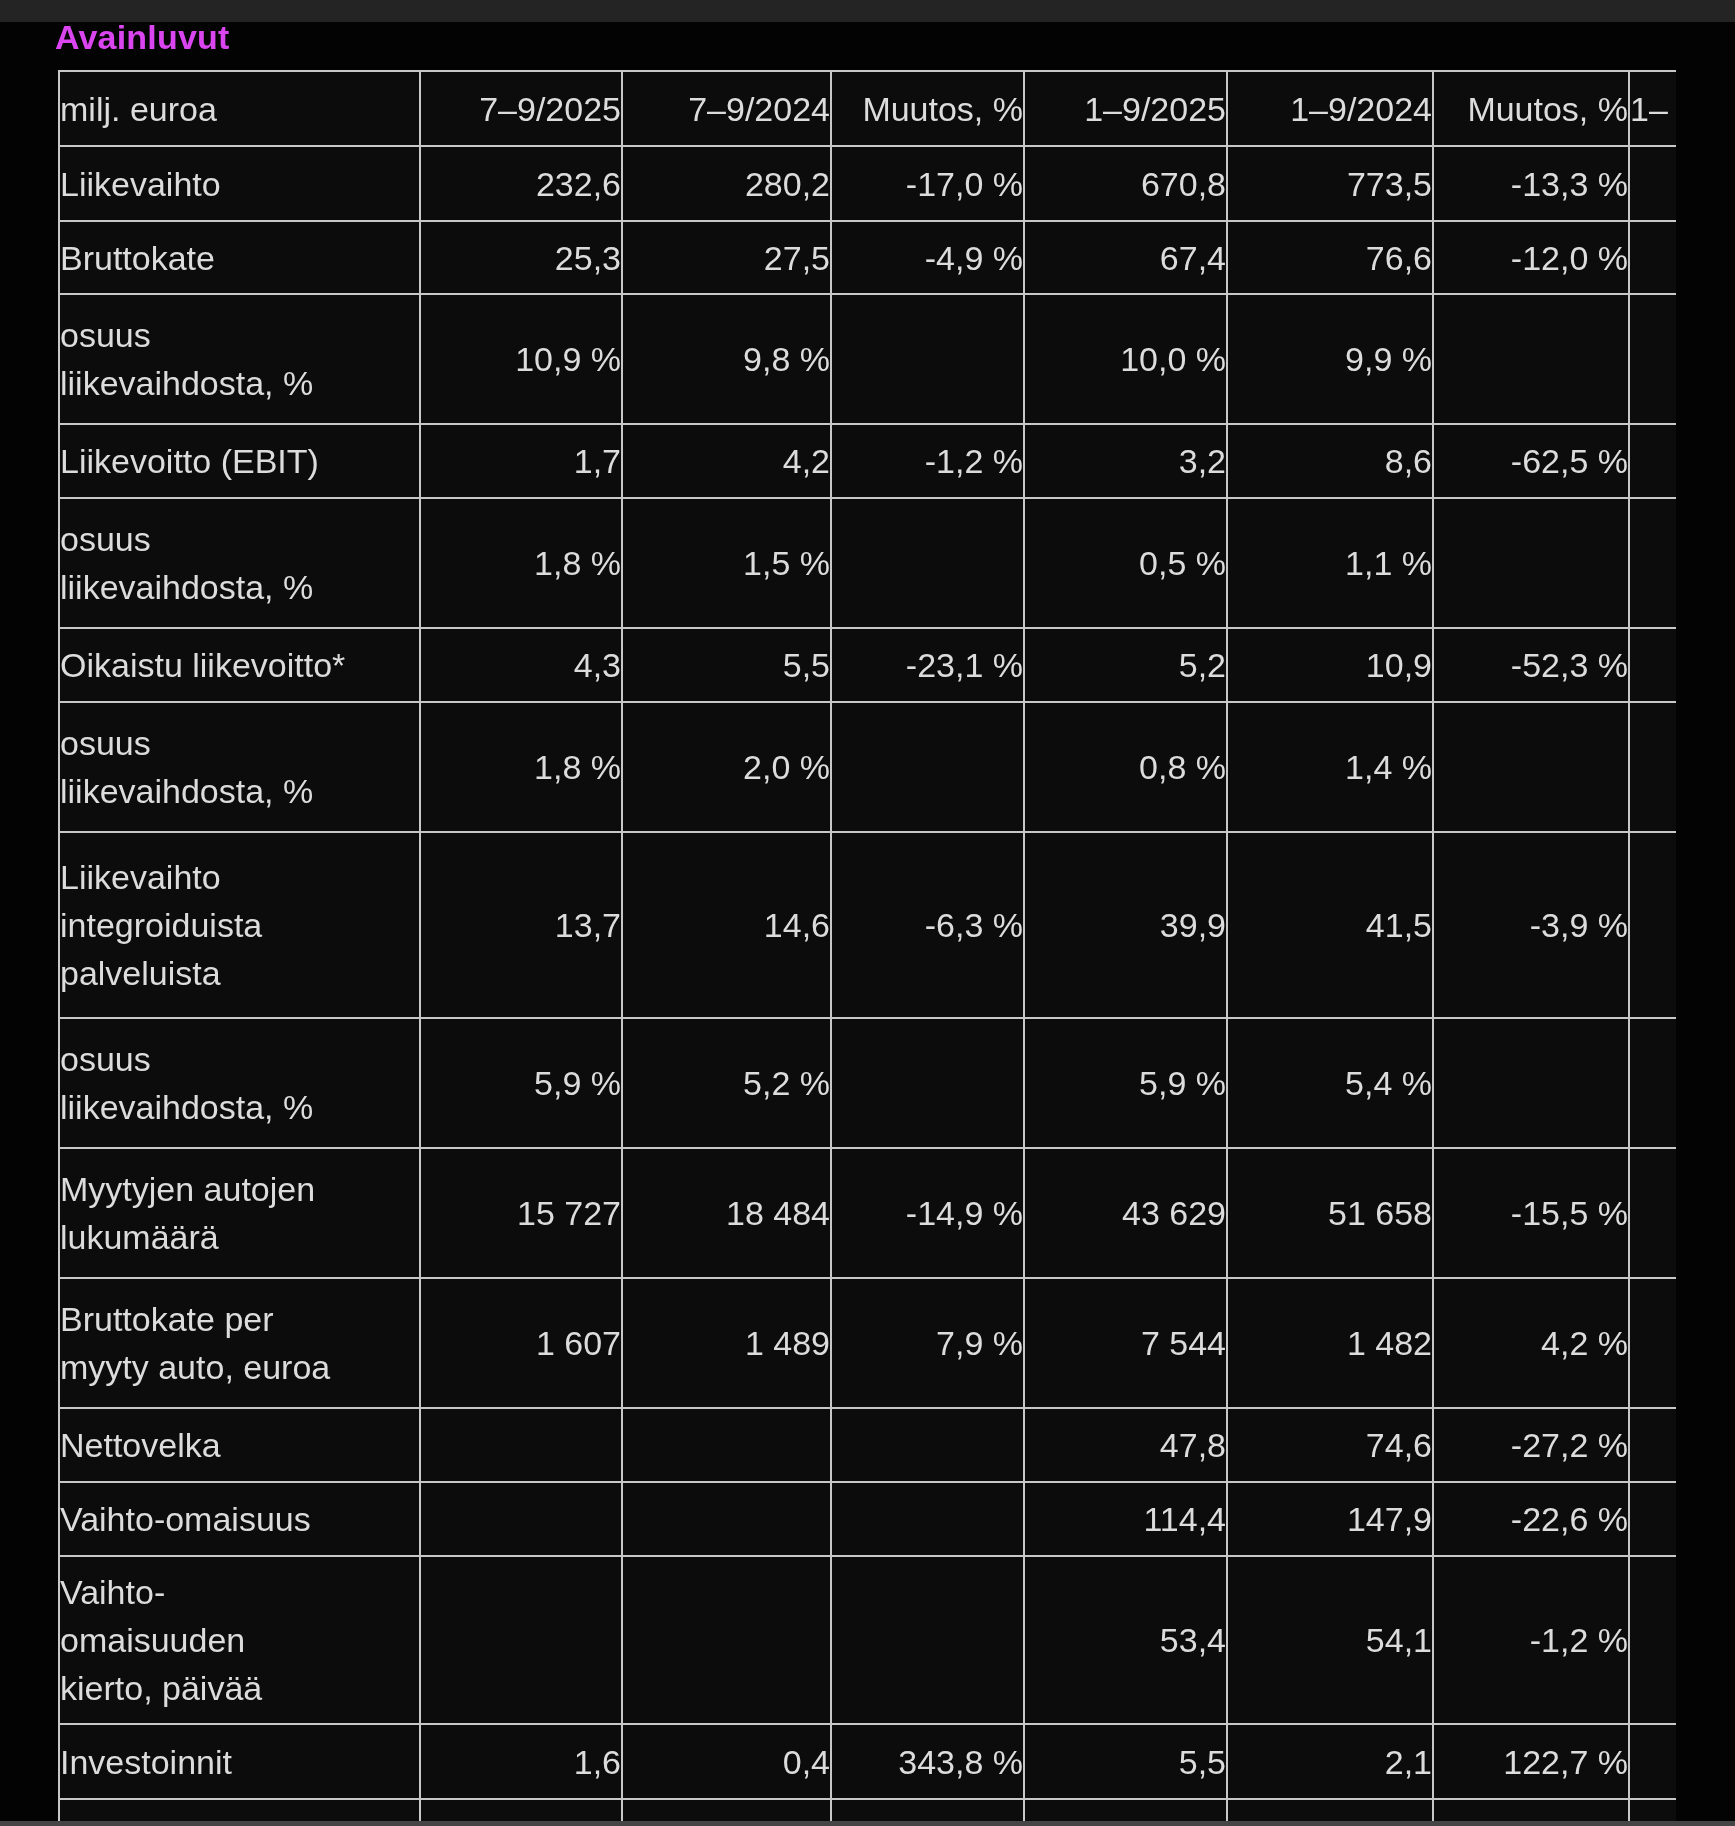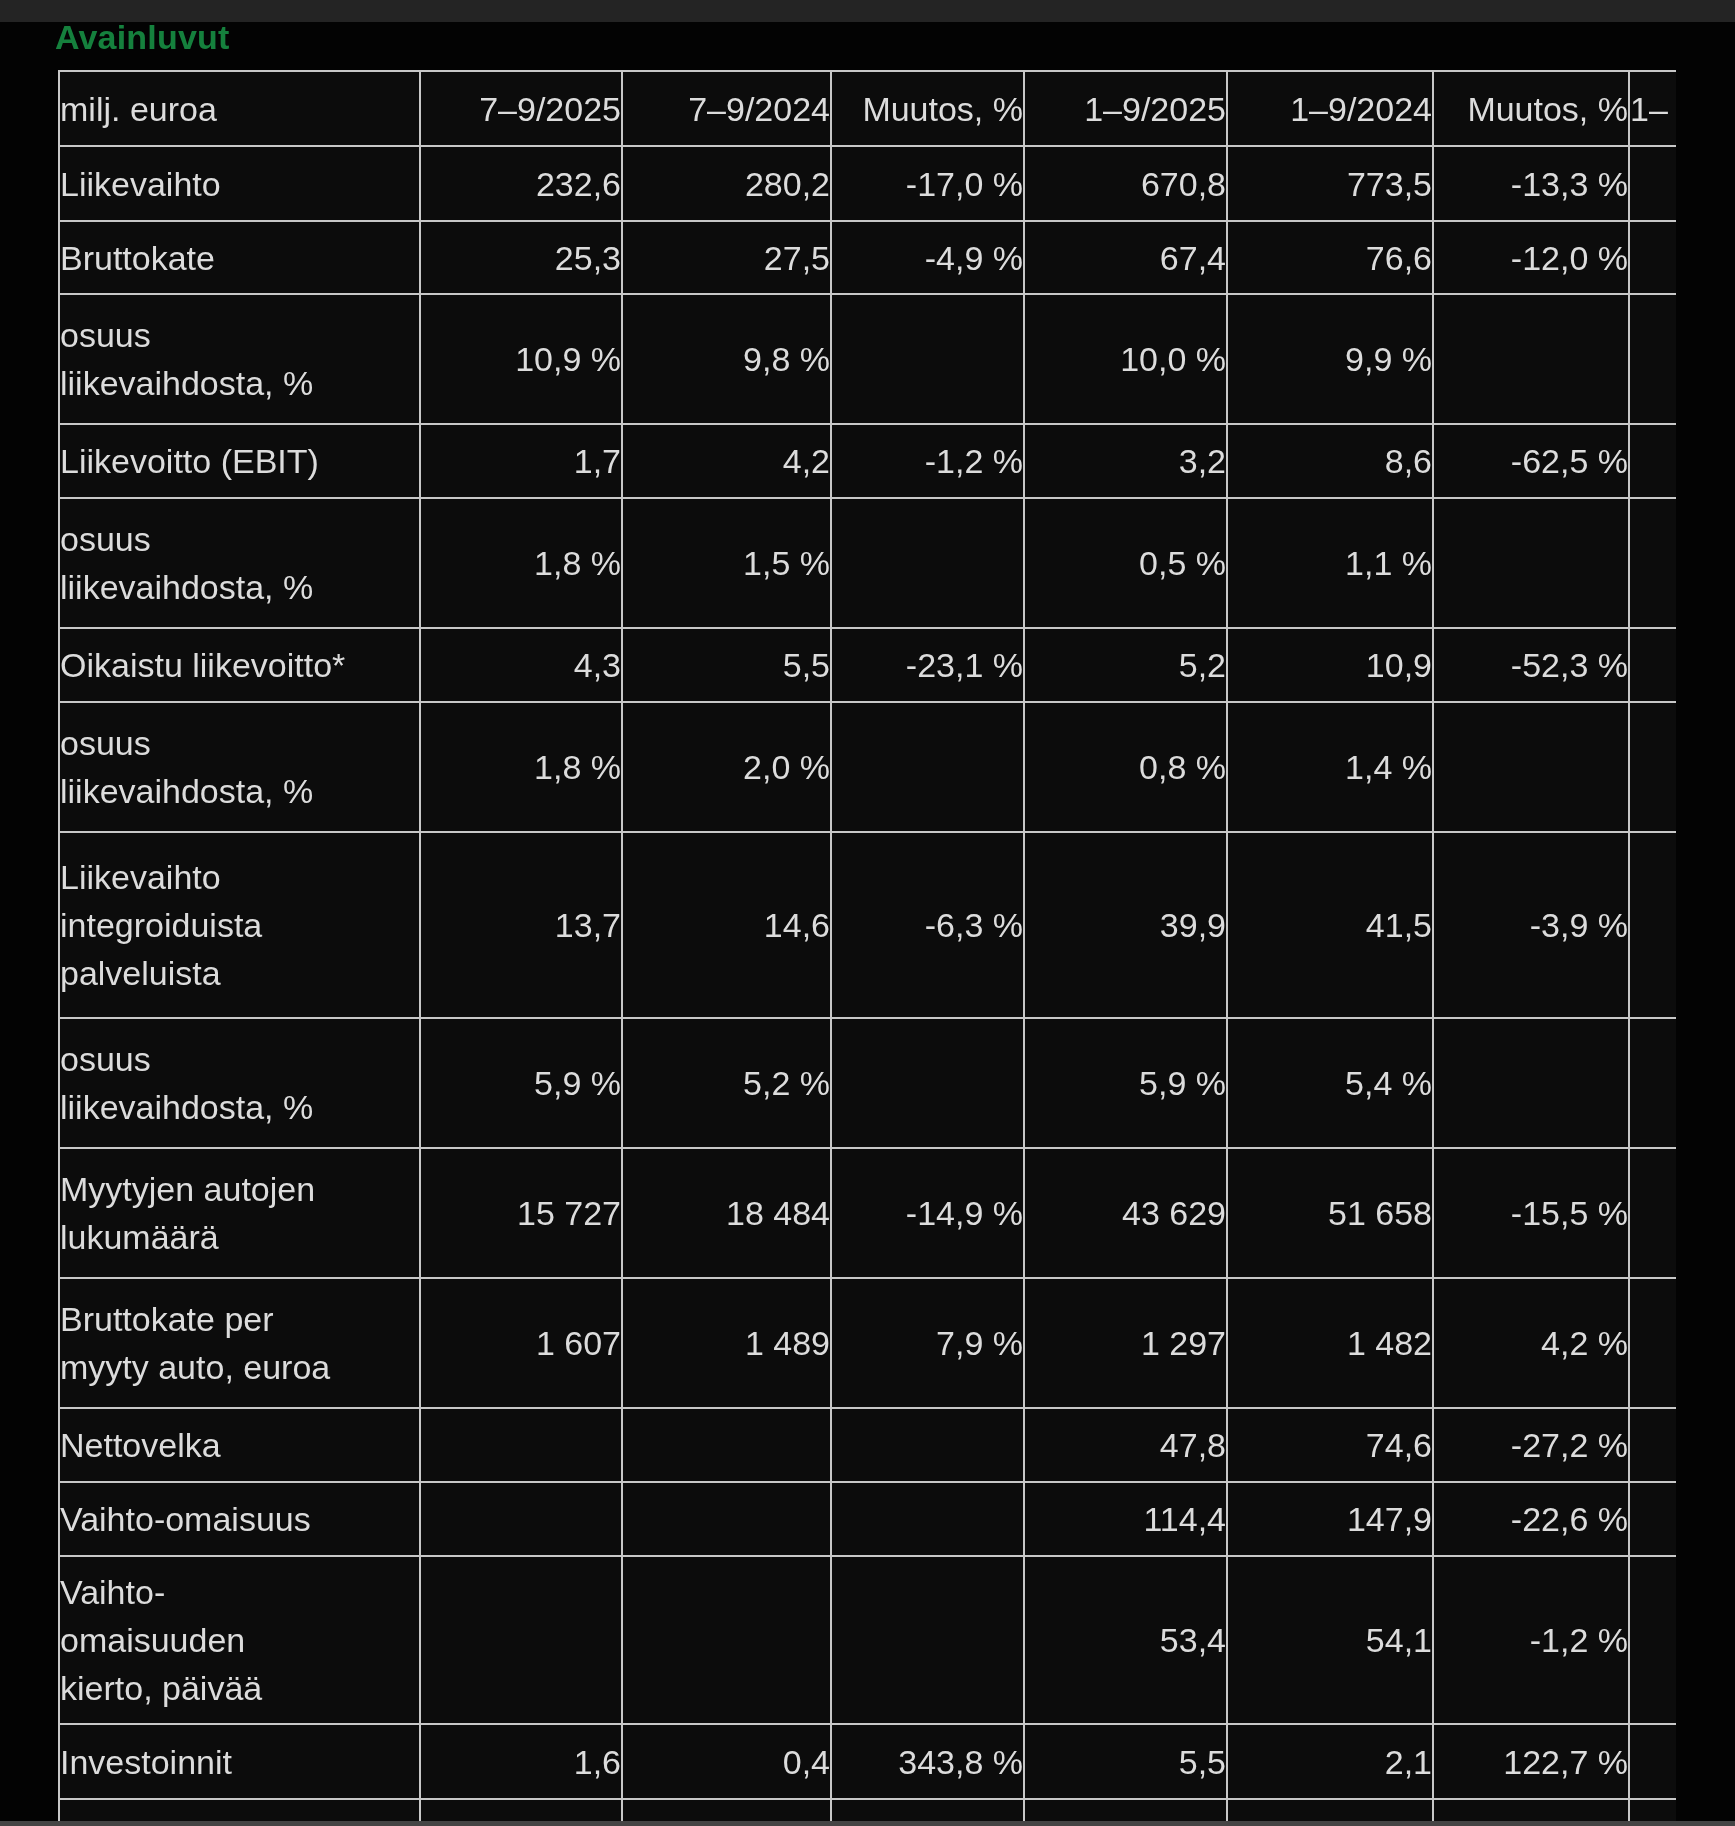--- a/index.html
+++ b/index.html
@@ -15,21 +15,21 @@
     position: absolute;
     left: 0; top: 0;
     width: 1735px; height: 22px;
     background: #242424;
   }
   .page-title {
     position: absolute;
     left: 55px; top: 18px;
     font-size: 34px;
     font-weight: bold;
-    color: #15803d;
+    color: #d946ef;
     letter-spacing: 0.2px;
   }
   .table-wrap {
     position: absolute;
     left: 58px; top: 70px;
     width: 1618px;
     height: 1756px;
     overflow: hidden;
   }
   table.kv {
@@ -210,21 +210,21 @@
           <td class="num">51 658</td>
           <td class="num">-15,5 %</td>
           <td class="partial-col"></td>
         </tr>
         <tr style="height: 130px;">
           <td class="lbl">Bruttokate per
 myyty auto, euroa</td>
           <td class="num">1 607</td>
           <td class="num">1 489</td>
           <td class="num">7,9 %</td>
-          <td class="num">1 297</td>
+          <td class="num">7 544</td>
           <td class="num">1 482</td>
           <td class="num">4,2 %</td>
           <td class="partial-col"></td>
         </tr>
         <tr style="height: 74px;">
           <td class="lbl">Nettovelka</td>
           <td class="num"></td>
           <td class="num"></td>
           <td class="num"></td>
           <td class="num">47,8</td>

